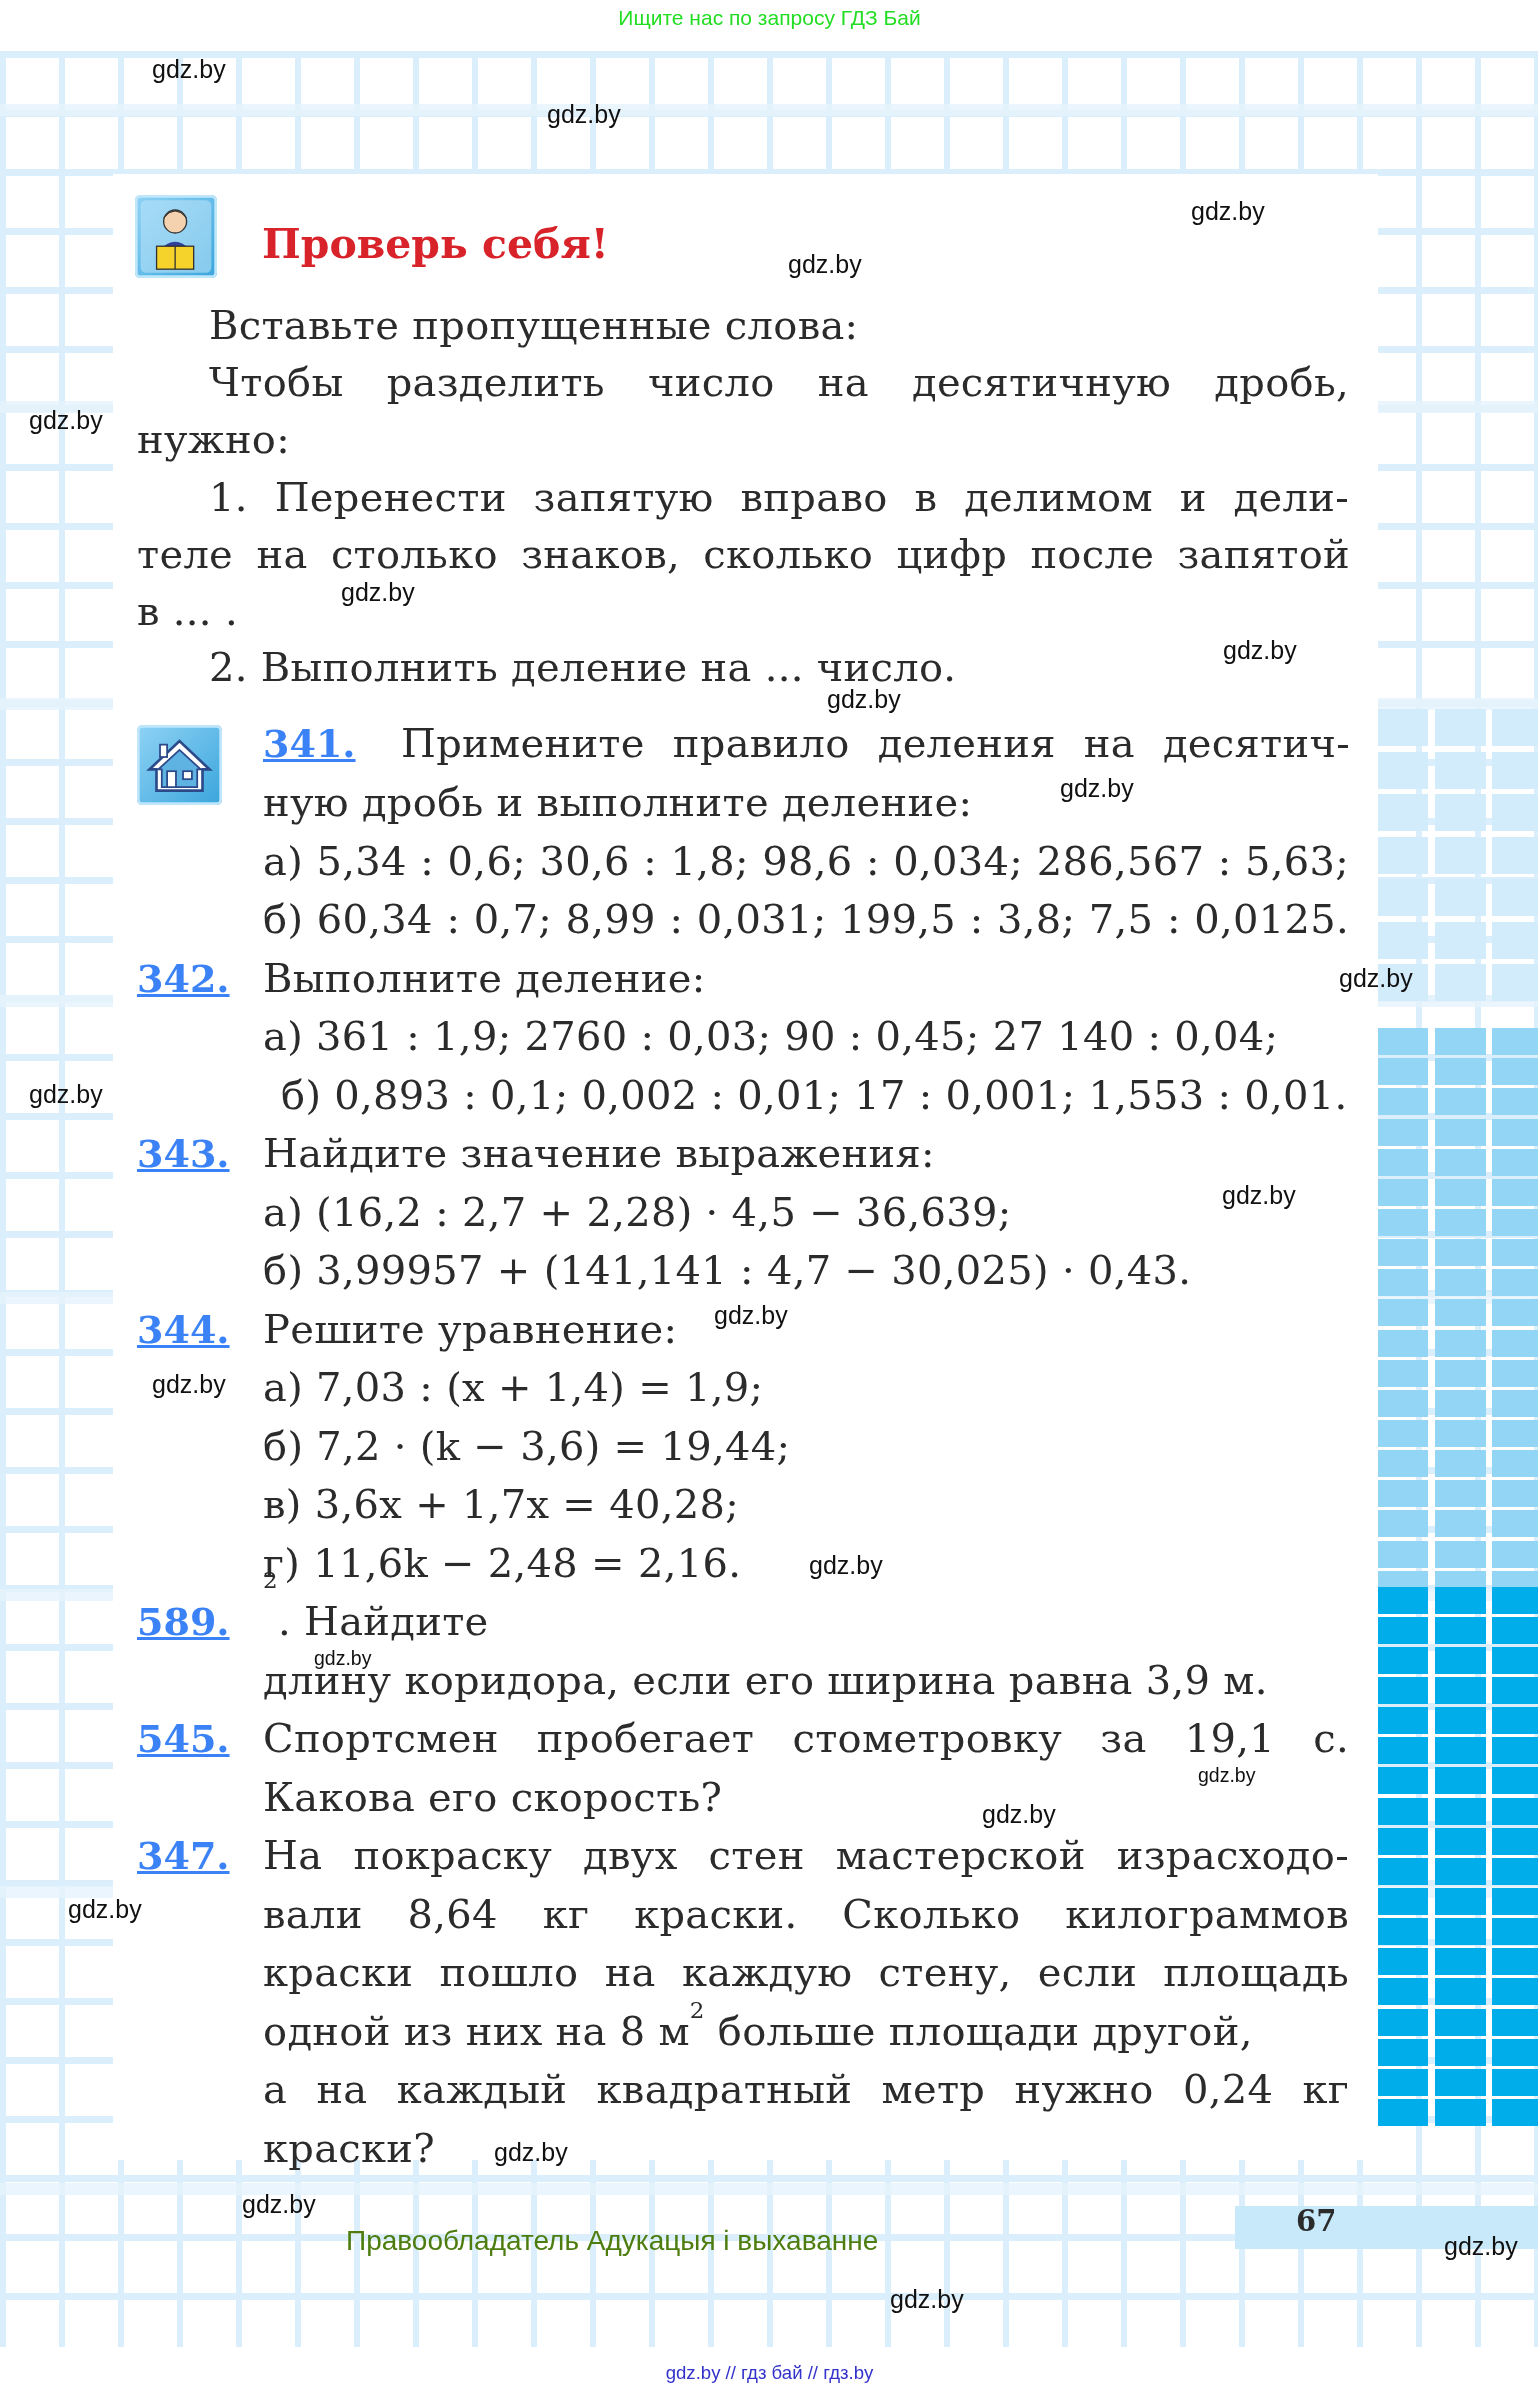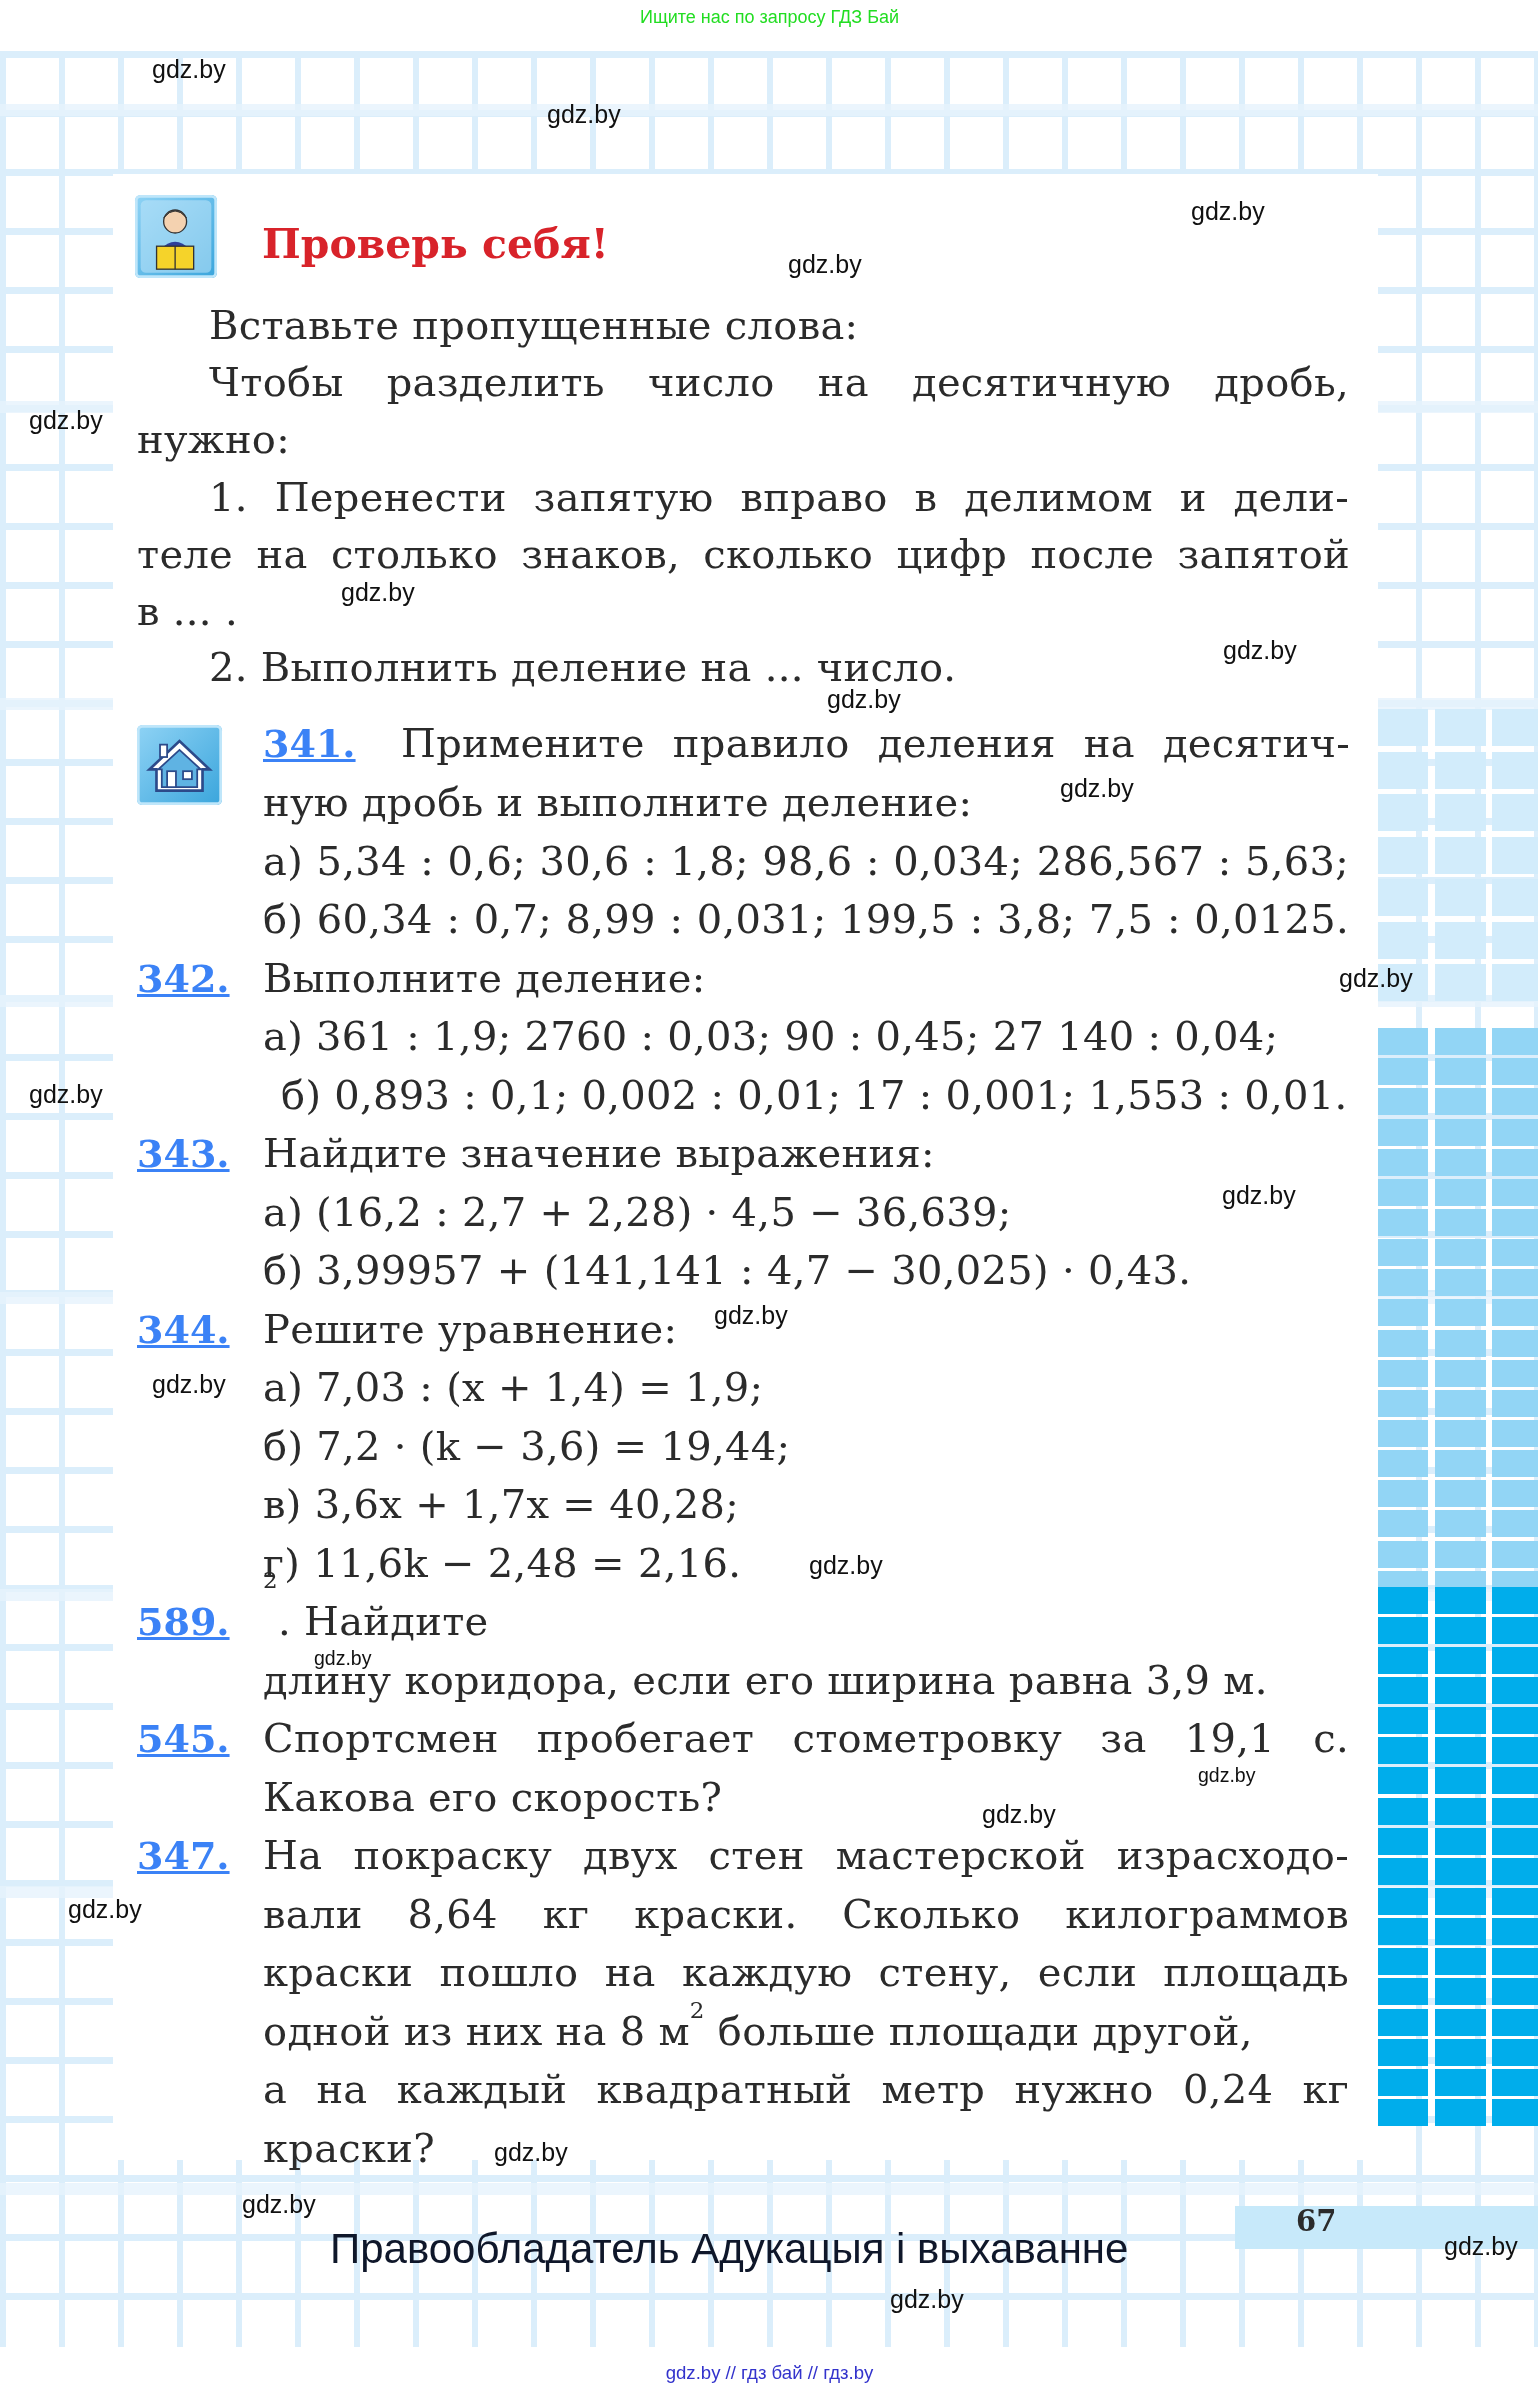--- a/index.html
+++ b/index.html
@@ -5,21 +5,21 @@
   html, body { margin: 0; padding: 0; }
   body {
     width: 1539px; height: 2401px; position: relative; overflow: hidden;
     background: #ffffff;
     font-family: "DejaVu Serif", serif;
     color: #2b2b2b;
   }
   .top-banner {
     position: absolute; top: 0; left: 0; width: 1539px; height: 44px;
     text-align: center; font-family: "Liberation Sans", sans-serif;
-    font-size: 18px; color: #22dd22; line-height: 35px;
+    font-size: 21px; color: #22dd22; line-height: 35px;
   }
   .grid-bg {
     position: absolute; left: 0; top: 51px; width: 1539px; height: 2296px;
     background-color: #ffffff;
     background-image:
       linear-gradient(to right, #dbeefb 0, #dbeefb 6.2px, transparent 6.2px),
       linear-gradient(to bottom, #dbeefb 0, #dbeefb 7px, transparent 7px);
     background-size: 59px 100%, 100% 59px;
     background-position: 0 0, 0 0;
   }
@@ -43,23 +43,23 @@
   .page-num-bar {
     position: absolute; left: 1235px; top: 2206px; width: 304px; height: 43px;
     background: #c7e9fa;
   }
   .page-num {
     position: absolute; left: 1296px; top: 2204px;
     font-family: "DejaVu Serif", serif; font-weight: bold;
     font-size: 29px; color: #2b2b2b;
   }
   .copyright {
-    position: absolute; left: 330px; top: 2225px;
-    font-family: "Liberation Sans", sans-serif; font-size: 42px;
-    color: #0f172a;
+    position: absolute; left: 346px; top: 2225px;
+    font-family: "Liberation Sans", sans-serif; font-size: 28px;
+    color: #4d7c0f;
   }
   .bottom-links {
     position: absolute; left: 0; top: 2362px; width: 1539px; text-align: center;
     font-family: "Liberation Sans", sans-serif; font-size: 18.6px; color: #3333cc;
   }
   .wm {
     position: absolute; font-family: "Liberation Sans", sans-serif;
     font-size: 25px; color: #111; white-space: nowrap;
   }
   .wm.sm { font-size: 19.5px; }

